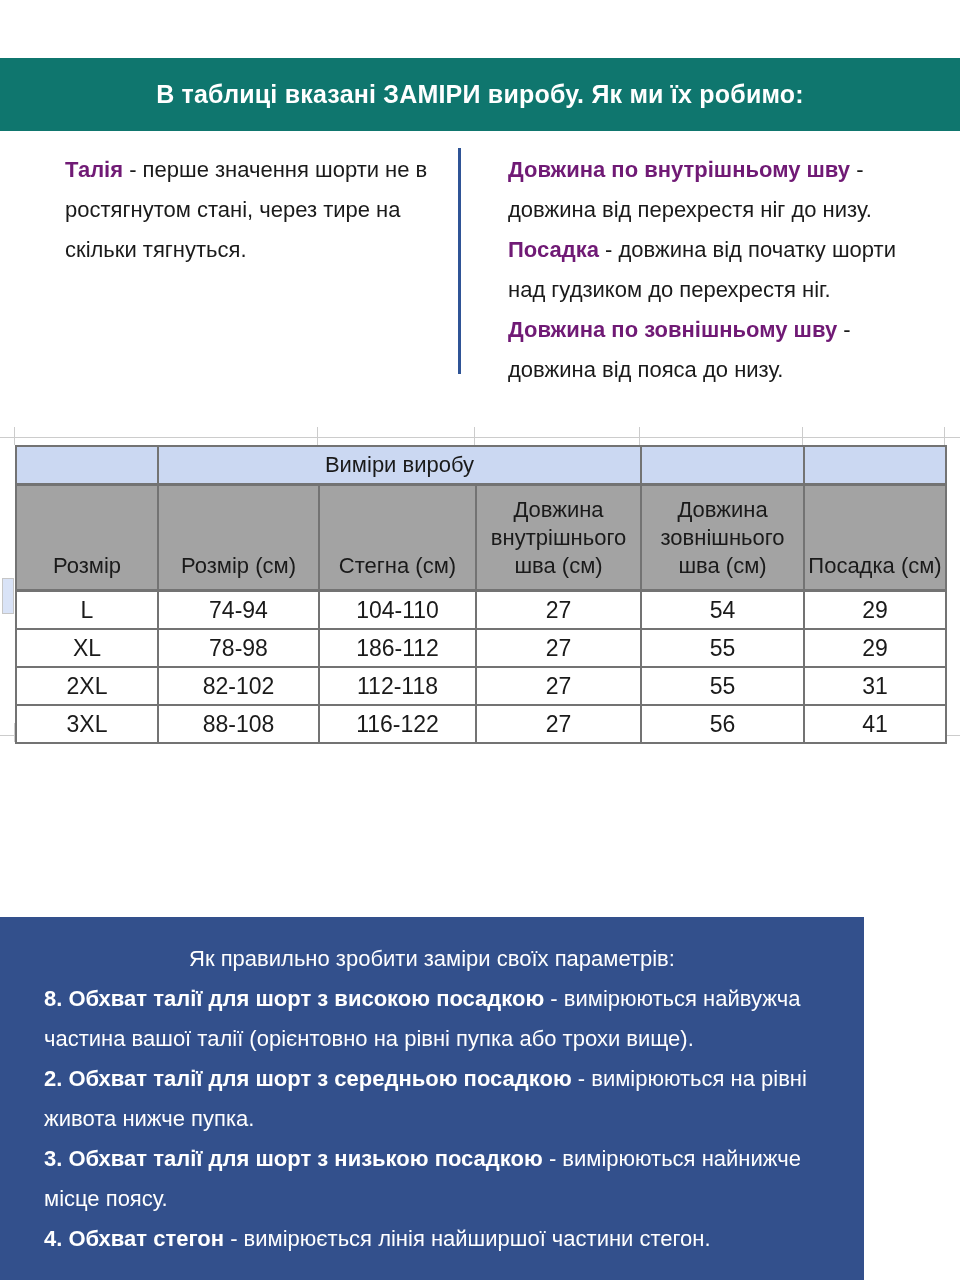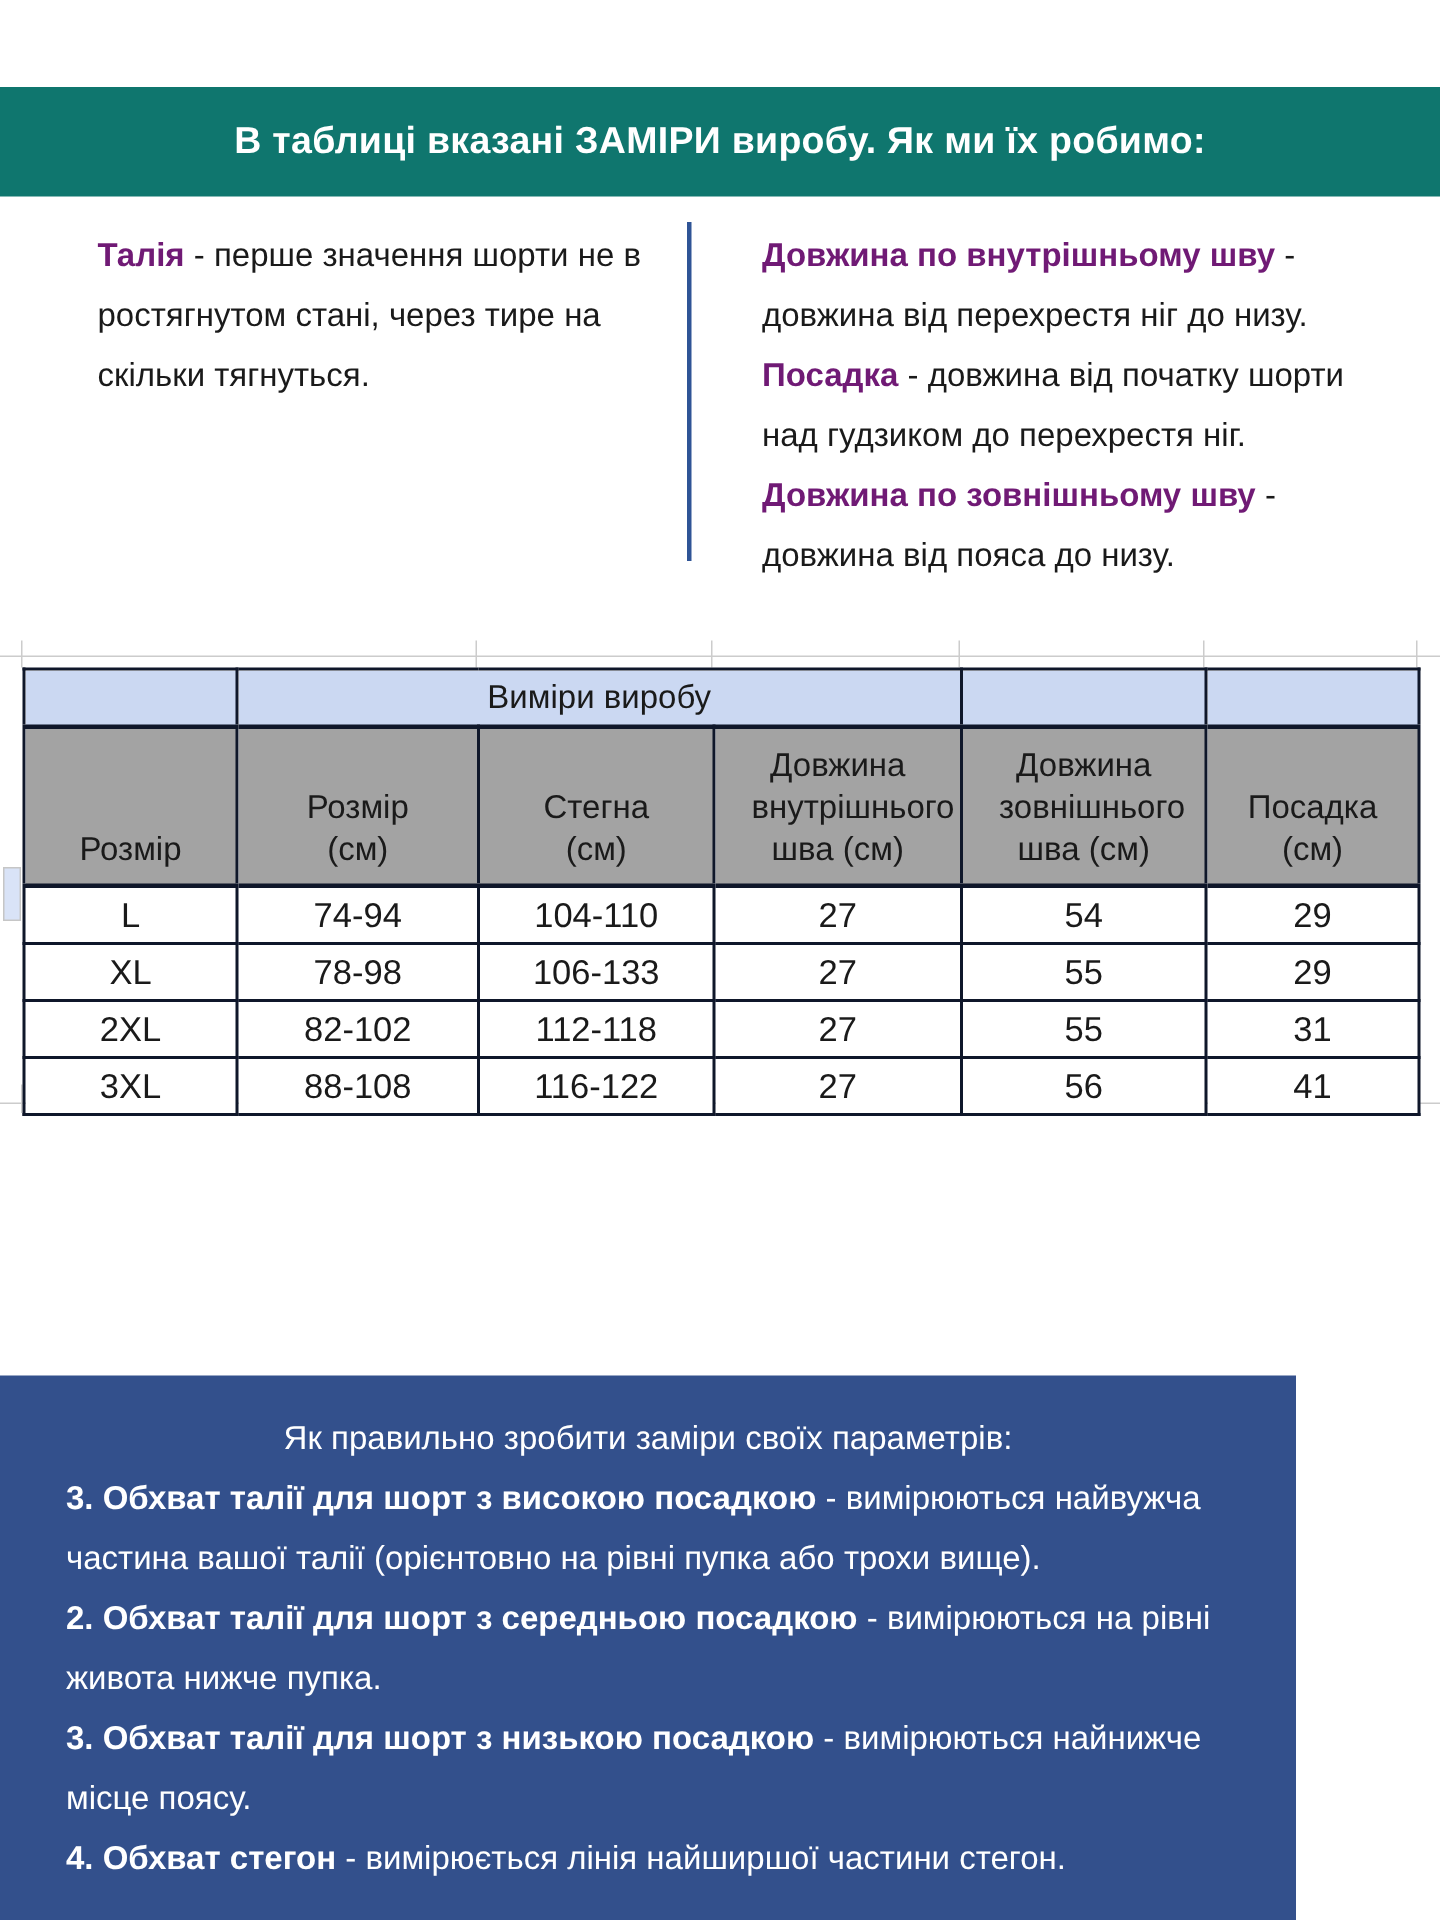--- a/index.html
+++ b/index.html
@@ -30,22 +30,22 @@
 
   
   .gl { position:absolute; background:#cccccc; }
 
   
   .size-table {
     position:absolute; left:15px; top:445px; width:930px;
     border-collapse:collapse; table-layout:fixed;
   }
   .size-table td {
-    border:2px solid #0f172a; text-align:center; font-size:22px;
-    padding:0 24px; overflow:hidden;
+    border:2px solid #737373; text-align:center; font-size:22px;
+    padding:0 0; overflow:hidden;
   }
   .group-row td { height:36px; background:#CBD8F2; border-bottom-width:3px; }
   .head-row td {
     height:94px; background:#a3a3a3; vertical-align:bottom;
     padding-bottom:9px; line-height:28px; border-bottom-width:3px;
   }
   .data-row td { height:36px; font-size:23px; background:#ffffff; }
 
   .row-strip {
     position:absolute; left:2px; top:578px; width:12px; height:36px;
@@ -129,21 +129,21 @@
         <td>L</td>
         <td>74-94</td>
         <td>104-110</td>
         <td>27</td>
         <td>54</td>
         <td>29</td>
       </tr>
       <tr class="data-row">
         <td>XL</td>
         <td>78-98</td>
-        <td>106-133</td>
+        <td>186-112</td>
         <td>27</td>
         <td>55</td>
         <td>29</td>
       </tr>
       <tr class="data-row">
         <td>2XL</td>
         <td>82-102</td>
         <td>112-118</td>
         <td>27</td>
         <td>55</td>
@@ -155,19 +155,19 @@
         <td>116-122</td>
         <td>27</td>
         <td>56</td>
         <td>41</td>
       </tr>
     </tbody>
   </table>
 
   <footer class="footer">
     <p class="footer-heading">Як правильно зробити заміри своїх параметрів:</p>
-    <p class="measure-item"><span class="b">3. Обхват талії для шорт з високою посадкою</span><span> - вимірюються найвужча частина вашої талії (орієнтовно на рівні пупка або трохи вище).</span></p>
+    <p class="measure-item"><span class="b">8. Обхват талії для шорт з високою посадкою</span><span> - вимірюються найвужча частина вашої талії (орієнтовно на рівні пупка або трохи вище).</span></p>
     <p class="measure-item"><span class="b">2. Обхват талії для шорт з середньою посадкою</span><span> - вимірюються на рівні живота нижче пупка.</span></p>
     <p class="measure-item"><span class="b">3. Обхват талії для шорт з низькою посадкою</span><span> - вимірюються найнижче місце поясу.</span></p>
     <p class="measure-item"><span class="b">4. Обхват стегон</span><span> - вимірюється лінія найширшої частини стегон.</span></p>
   </footer>
 
 </div>
 
 </body></html>

